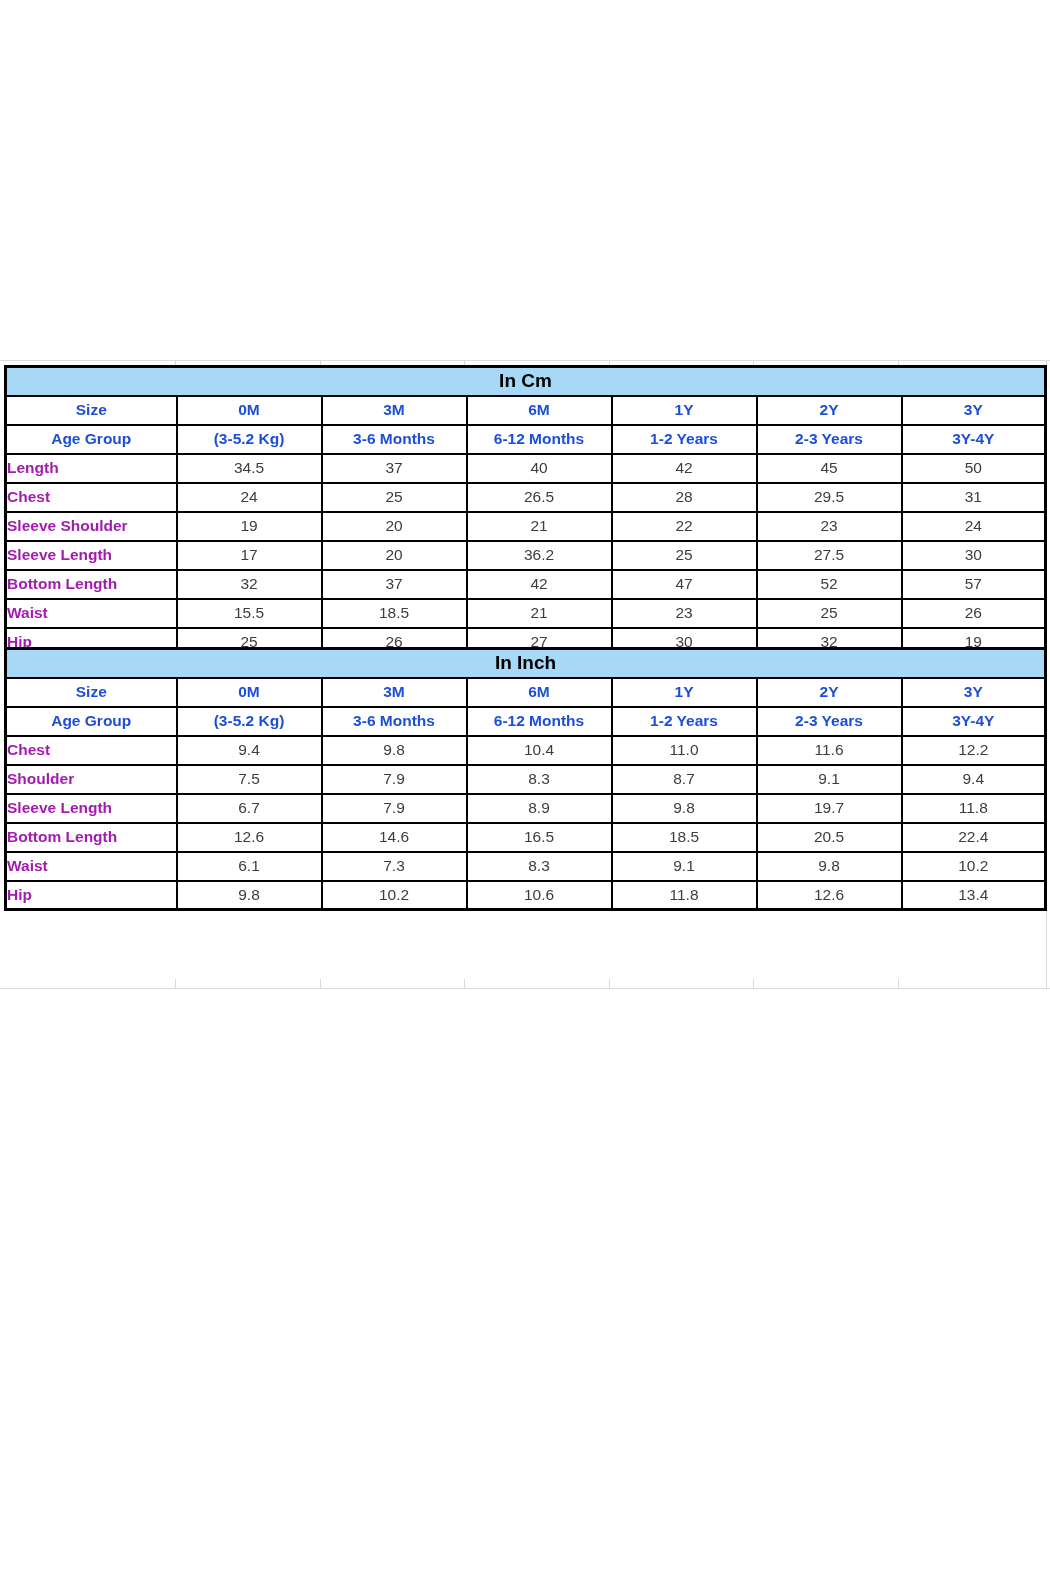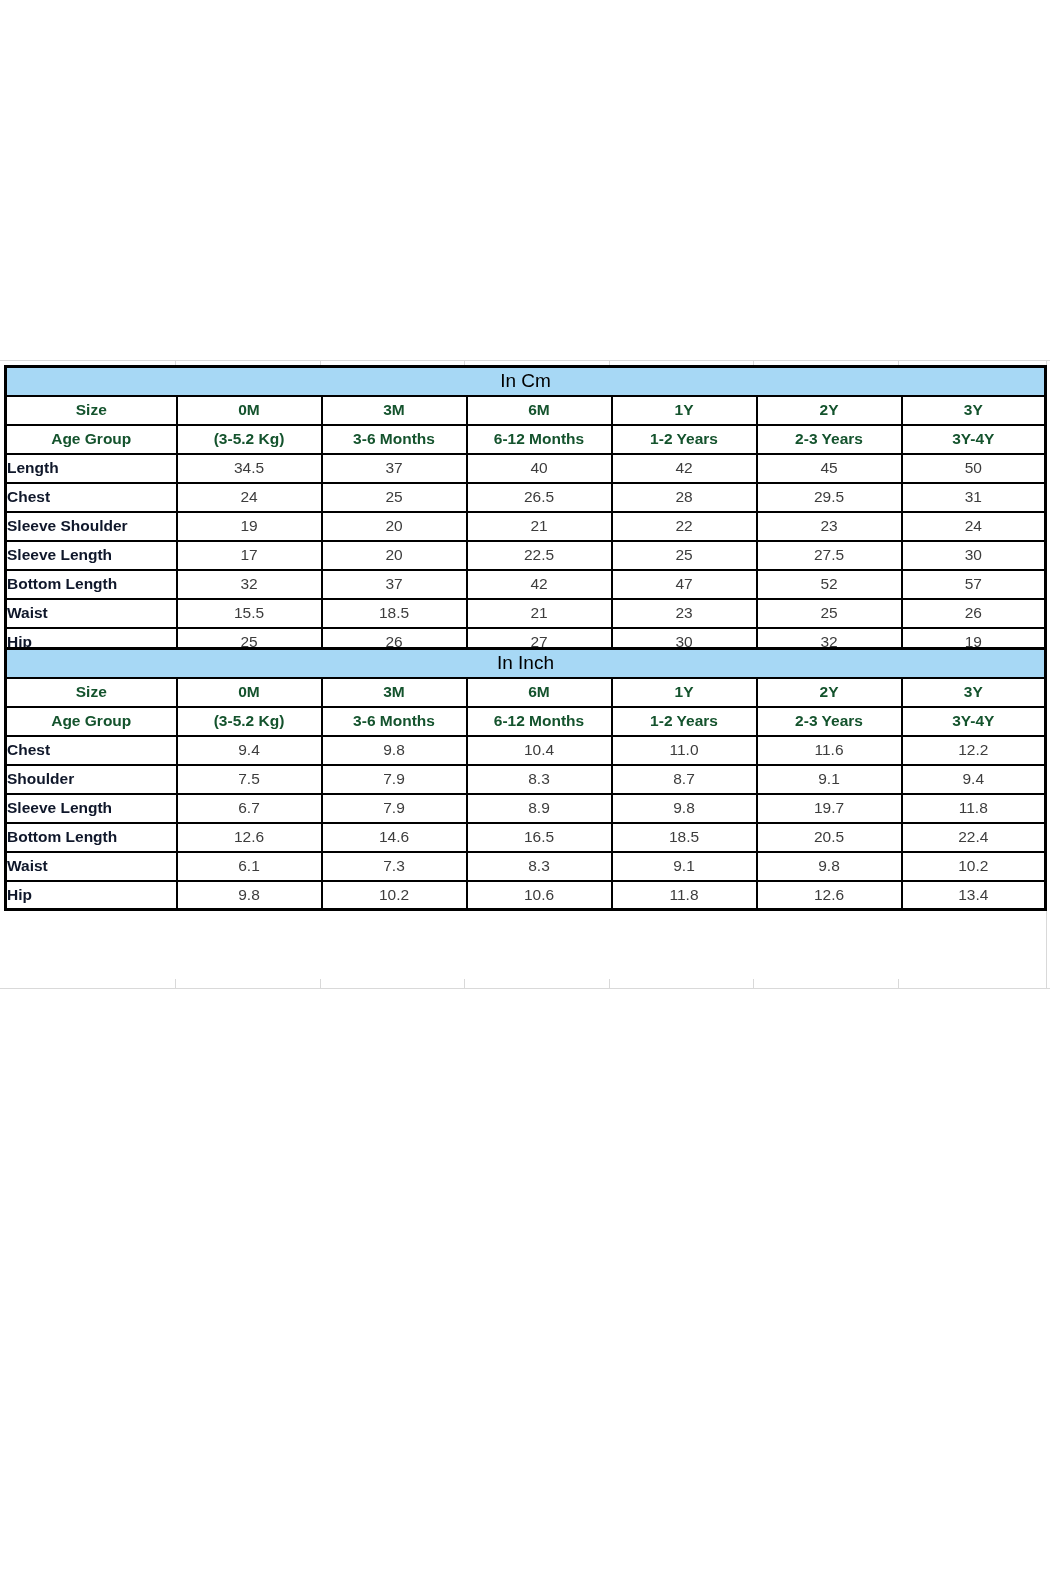--- a/index.html
+++ b/index.html
@@ -26,37 +26,37 @@
   table.size-table td {
     border: 2px solid #000000;
     height: 29px;
     padding: 0;
     box-sizing: border-box;
     vertical-align: middle;
     overflow: hidden;
     white-space: nowrap;
   }
   td.title-cell {
-    font-weight: normal;
+    font-weight: bold;
     font-size: 19px;
     text-align: center;
     color: #000000;
   }
   td.head-cell {
     font-weight: bold;
     font-size: 15.5px;
     text-align: center;
-    color: #14532d;
+    color: #1d4ed8;
   }
   td.label-cell {
     font-weight: bold;
     font-size: 15.5px;
     text-align: left;
     padding-left: 8px;
-    color: #0f172a;
+    color: #a21caf;
   }
   td.value-cell {
     font-weight: normal;
     font-size: 15.5px;
     text-align: center;
     color: #3d3d3d;
   }
 </style>
 </head>
 <body>
@@ -136,21 +136,21 @@
             <td class="value-cell">20</td>
             <td class="value-cell">21</td>
             <td class="value-cell">22</td>
             <td class="value-cell">23</td>
             <td class="value-cell">24</td>
           </tr>
           <tr>
             <td class="label-cell">Sleeve Length</td>
             <td class="value-cell">17</td>
             <td class="value-cell">20</td>
-            <td class="value-cell">22.5</td>
+            <td class="value-cell">36.2</td>
             <td class="value-cell">25</td>
             <td class="value-cell">27.5</td>
             <td class="value-cell">30</td>
           </tr>
           <tr>
             <td class="label-cell">Bottom Length</td>
             <td class="value-cell">32</td>
             <td class="value-cell">37</td>
             <td class="value-cell">42</td>
             <td class="value-cell">47</td>

